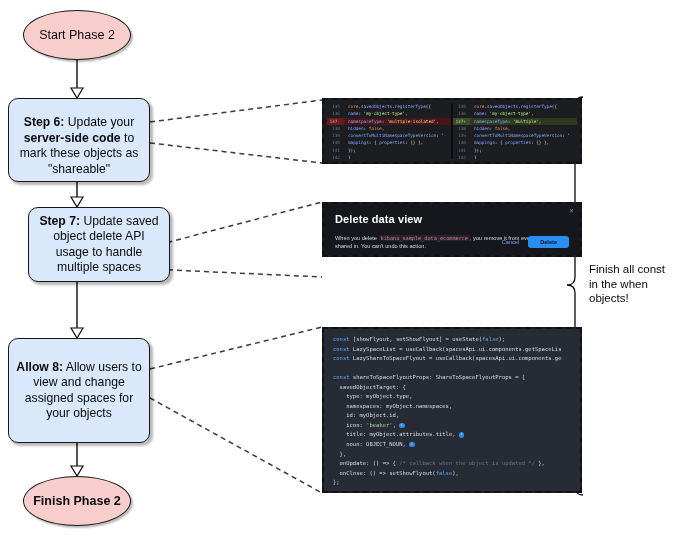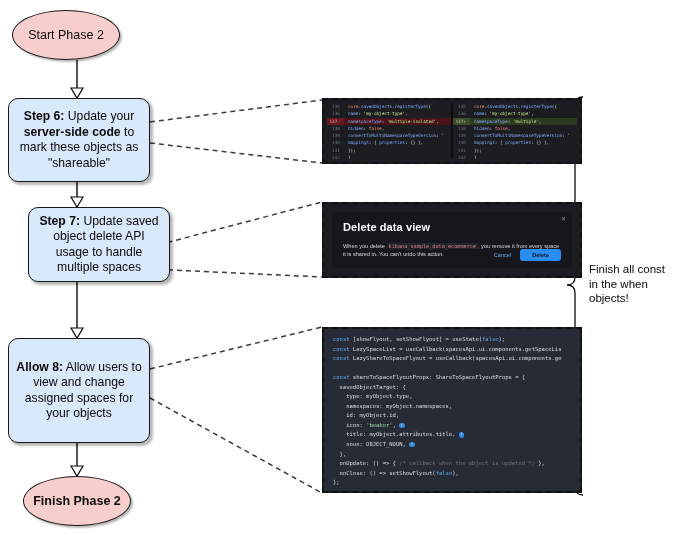--- a/index.html
+++ b/index.html
@@ -92,25 +92,25 @@
       <line x1="150" y1="269" x2="322" y2="277"></line>
       <line x1="150" y1="369" x2="322" y2="327"></line>
       <line x1="150" y1="398" x2="322" y2="493"></line>
     </g>
 
     <g stroke="#0a0a0a" stroke-width="1.3" fill="none">
       <path d="M583 97 q-8 0 -8 8 L575 277 q0 8 -8 8 q8 0 8 8 L575 487 q0 8 8 8"></path>
     </g>
   </svg>
 
-  <div class="node ellipse" style="left:12px;top:10px;width:108px;height:50px;">
+  <div class="node ellipse" style="left:23px;top:10px;width:108px;height:50px;">
     <span>Start Phase 2</span>
   </div>
 
-  <div class="node stepbox" style="left:8px;top:98px;width:142px;height:84px;">
+  <div class="node stepbox" style="left:8px;top:98px;width:142px;height:84px;align-items:flex-end;">
     <div>
       <b>Step 6:</b><span> Update your </span><b>server-side code</b><span> to mark these objects as "shareable"</span>
     </div>
   </div>
 
   <div class="node stepbox" style="left:8px;top:207px;width:142px;height:75px;margin-left:20px;">
     <div>
       <b>Step 7:</b><span> Update saved object delete API usage to handle multiple spaces</span>
     </div>
   </div>
@@ -191,21 +191,21 @@
        <span class="dcode">});</span>
      </div>
           <div class="drow ">
        <span class="dnum">142</span>
        <span class="dcode">}</span>
      </div>
         </div>
     </div>
   </div>
 
-  <div class="shot" style="left:322px;top:202px;width:260px;height:76px;padding:8px;">
+  <div class="shot" style="left:322px;top:202px;width:260px;height:55px;padding:0;">
     <div class="modal">
       <div class="modal-x">✕</div>
       <div class="modal-title">Delete data view</div>
       <div class="modal-body">
         <span>When you delete</span>
         <span class="codechip">kibana_sample_data_ecommerce</span><span>, you remove it from every space it is shared in. You can't undo this action.</span>
       </div>
       <div class="modal-actions">
         <span class="btn-cancel">Cancel</span>
         <span class="btn-delete">Delete</span>

